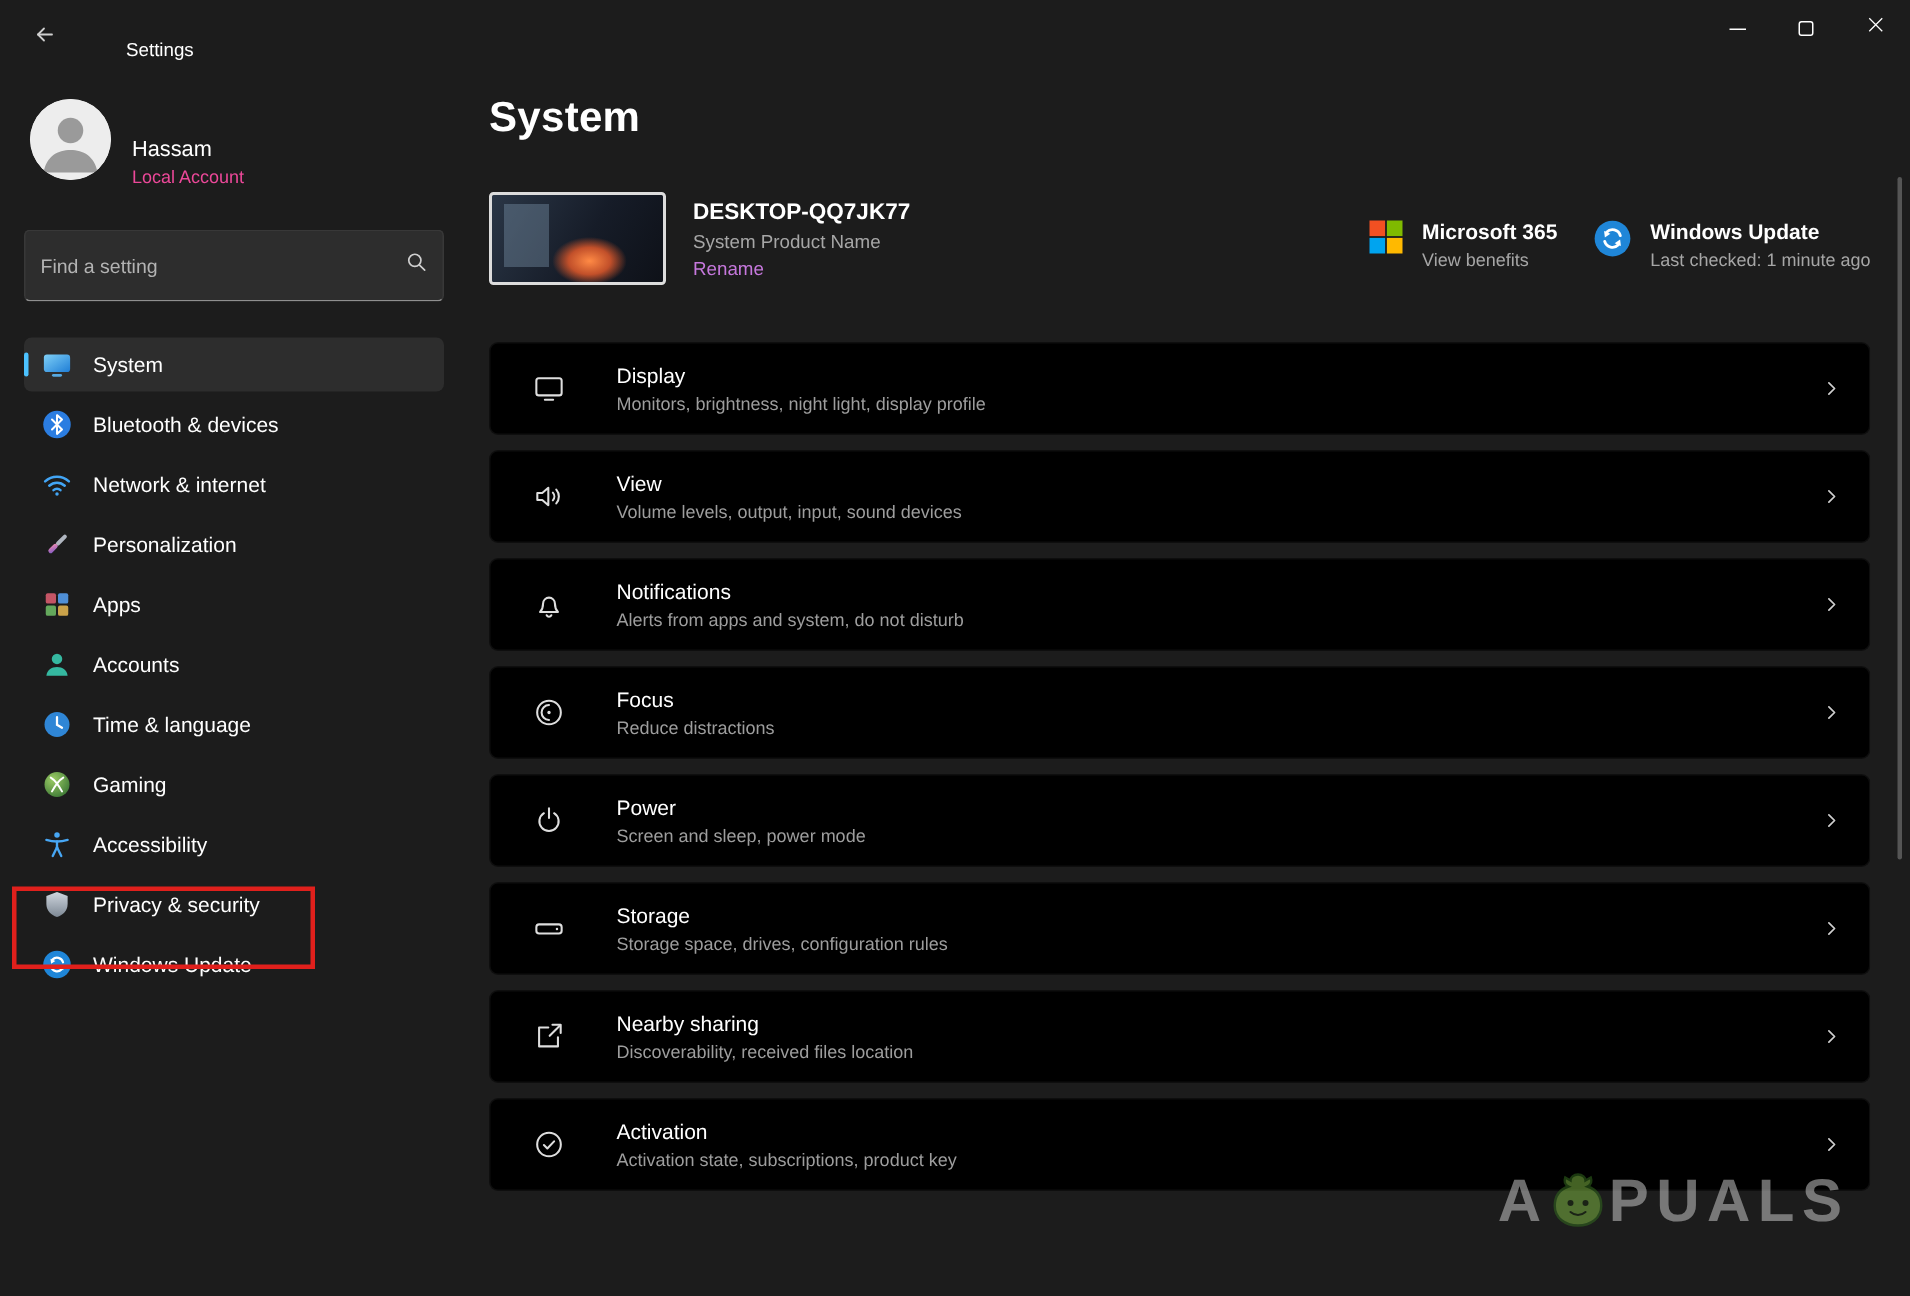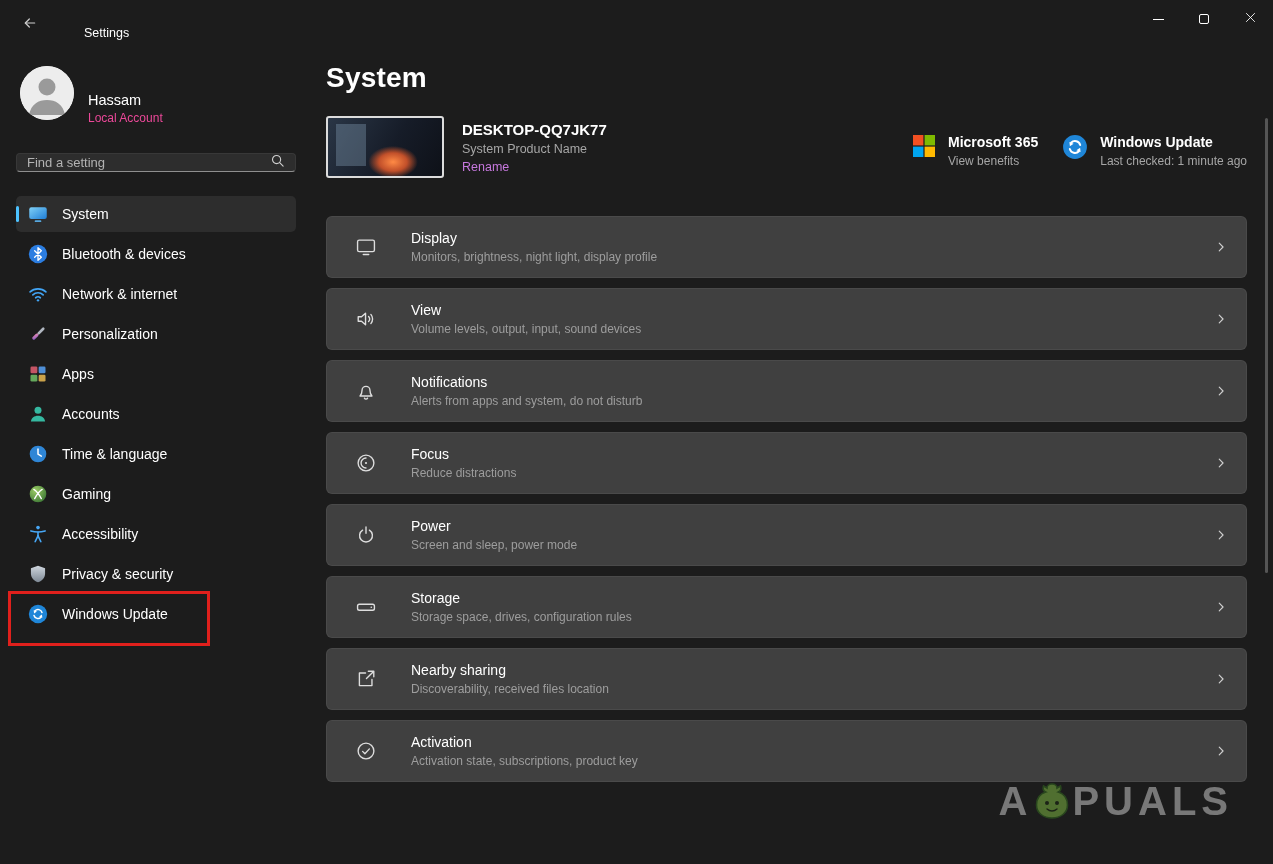--- a/index.html
+++ b/index.html
@@ -18,49 +18,49 @@
   .max-glyph { width:10px; height:10px; border:1px solid #fff; border-radius:2px; display:block; }
   
   .layout { display:flex; height:824px; }
   .sidebar { width:312px; flex-shrink:0; padding:12px 16px 0; position:relative; }
   .content { flex:1; padding:0 26px 0 14px; position:relative; }
   
   .user { display:flex; align-items:center; gap:14px; margin:8px 0 0 4px; cursor:pointer; }
   .avatar { width:54px; height:54px; border-radius:50%; background:#ededed; overflow:hidden; flex-shrink:0; }
   .user-name { font-size:14.5px; font-weight:400;margin-top:32px; }
   .user-sub { font-size:12px; color:#ec4899; margin-top:3px; }
-  .search-box { margin-top:28px; height:19px; background:#2d2d2d; border:1px solid #383838; border-bottom:1px solid #8f8f8f; border-radius:4px; display:flex; align-items:center; padding:0 10px; }
+  .search-box { margin-top:28px; height:48px; background:#2d2d2d; border:1px solid #383838; border-bottom:1px solid #8f8f8f; border-radius:4px; display:flex; align-items:center; padding:0 10px; }
   .search-box input { flex:1; background:transparent; border:none; outline:none; color:#e8e8e8; font-size:13px; font-family:inherit; }
   .search-box input::placeholder { color:#b3b3b3; }
   .nav { margin-top:24px; display:flex; flex-direction:column; gap:4px; }
   .nav-item { height:36px; display:flex; align-items:center; gap:14px; padding:0 12px; border-radius:5px; position:relative; font-size:14px; cursor:pointer; }
   .nav-item.selected { background:#2d2d2d; }
   .accent-pill { display:none; position:absolute; left:0; top:50%; transform:translateY(-50%); width:3px; height:16px; border-radius:2px; background:#4cc2ff; }
   .selected .accent-pill { display:block; }
   .nav-icon { width:20px; height:20px; display:flex; align-items:center; justify-content:center; flex-shrink:0; }
   .red-box { position:absolute; left:8px; top:591px; width:202px; height:55px; border:3px solid #e0201c; z-index:10; pointer-events:none; }
   
   h1.page-title { margin-top:22px; font-size:28px; font-weight:600; letter-spacing:.2px; }
-  .device-header { display:flex; align-items:center; margin-top:20px; height:66px;justify-content:center; }
+  .device-header { display:flex; align-items:center; margin-top:32px; height:66px;justify-content:center; }
   .thumb { width:118px; height:62px; border:2px solid #dcdcdc; border-radius:3px; position:relative; overflow:hidden; flex-shrink:0;
            background:linear-gradient(120deg,#2a3646 0%,#161c28 55%,#0e1118 100%); }
   .thumb .win { position:absolute; left:8px; top:6px; width:30px; height:42px; background:#7e95ad; opacity:.40; }
   .thumb .glow { position:absolute; left:34px; top:24px; width:62px; height:40px; background:radial-gradient(closest-side,#ff8a45 0%,#c2502a 45%,rgba(0,0,0,0) 80%); }
   .device-info { margin-left:18px; display:flex; flex-direction:column; gap:4px; }
   .device-name { font-size:15px; font-weight:700; }
   .device-product { font-size:12.5px; color:#a6a6a6; }
   .rename { font-size:12.5px; color:#c678dd; width:max-content; cursor:pointer; }
   .header-right { margin-left:auto; display:flex; gap:24px; align-items:flex-start; padding-top:8px; }
   .hr-block { display:flex; gap:12px; align-items:flex-start; }
   .hr-title { font-size:14px; font-weight:700; }
   .hr-sub { font-size:12px; color:#a6a6a6; margin-top:4px; cursor:pointer; }
   .hr-sub.static { cursor:default; }
   
   .rows { margin-top:36px; display:flex; flex-direction:column; gap:10px; }
-  .row { height:62px; background:#404040; border:1px solid rgba(255,255,255,0.055); border-radius:6px;
+  .row { height:62px; background:#000000; border:1px solid rgba(255,255,255,0.055); border-radius:6px;
          display:flex; align-items:center; padding:0 18px 0 28px; cursor:pointer; }
   .row-icon { width:22px; height:22px; display:flex; margin-right:10px; flex-shrink:0; }
   .row-text { margin-left:24px; display:flex; flex-direction:column; gap:4px; }
   .row-title { font-size:14px; color:#ffffff; }
   .row-sub { font-size:12px; color:#9d9d9d; }
   .chev { margin-left:auto; display:flex; }
   
   .scroll-thumb { position:absolute; right:5px; top:118px; width:3px; height:455px; background:#555; border-radius:2px; cursor:pointer; }
   .watermark { position:absolute; right:40px; bottom:40px; display:flex; align-items:center; z-index:5;
                font-size:40px; font-weight:700; letter-spacing:5px; color:#c4c4c4; opacity:.55; pointer-events:none; }

